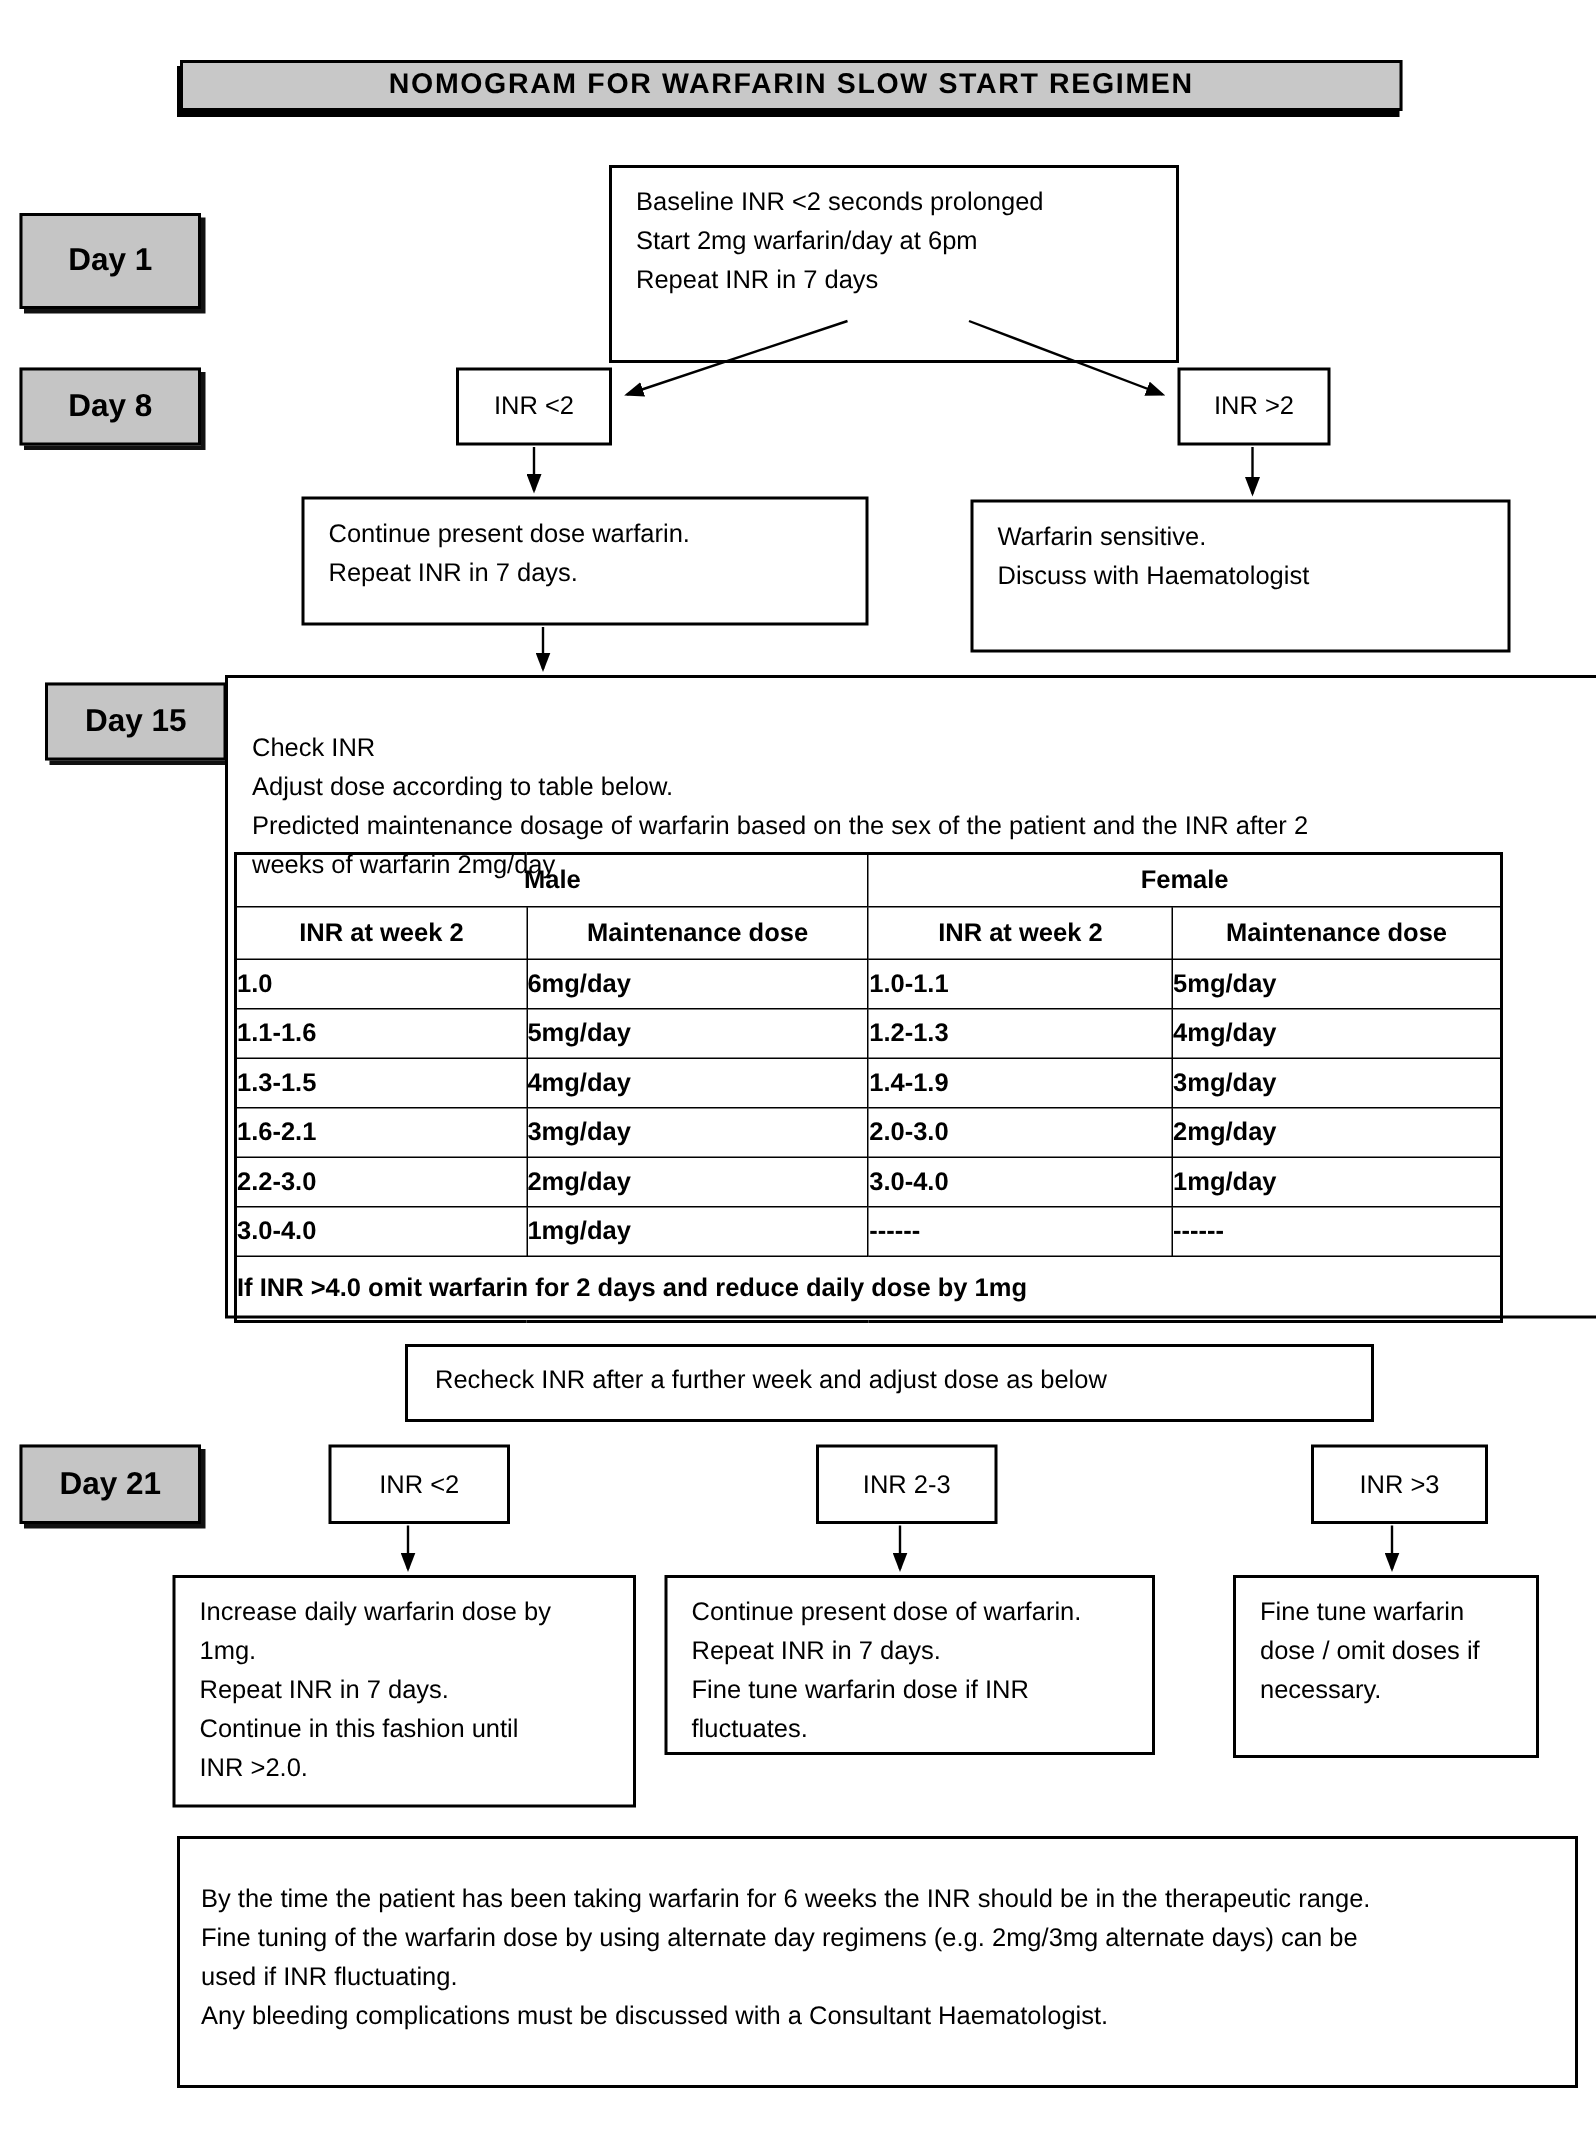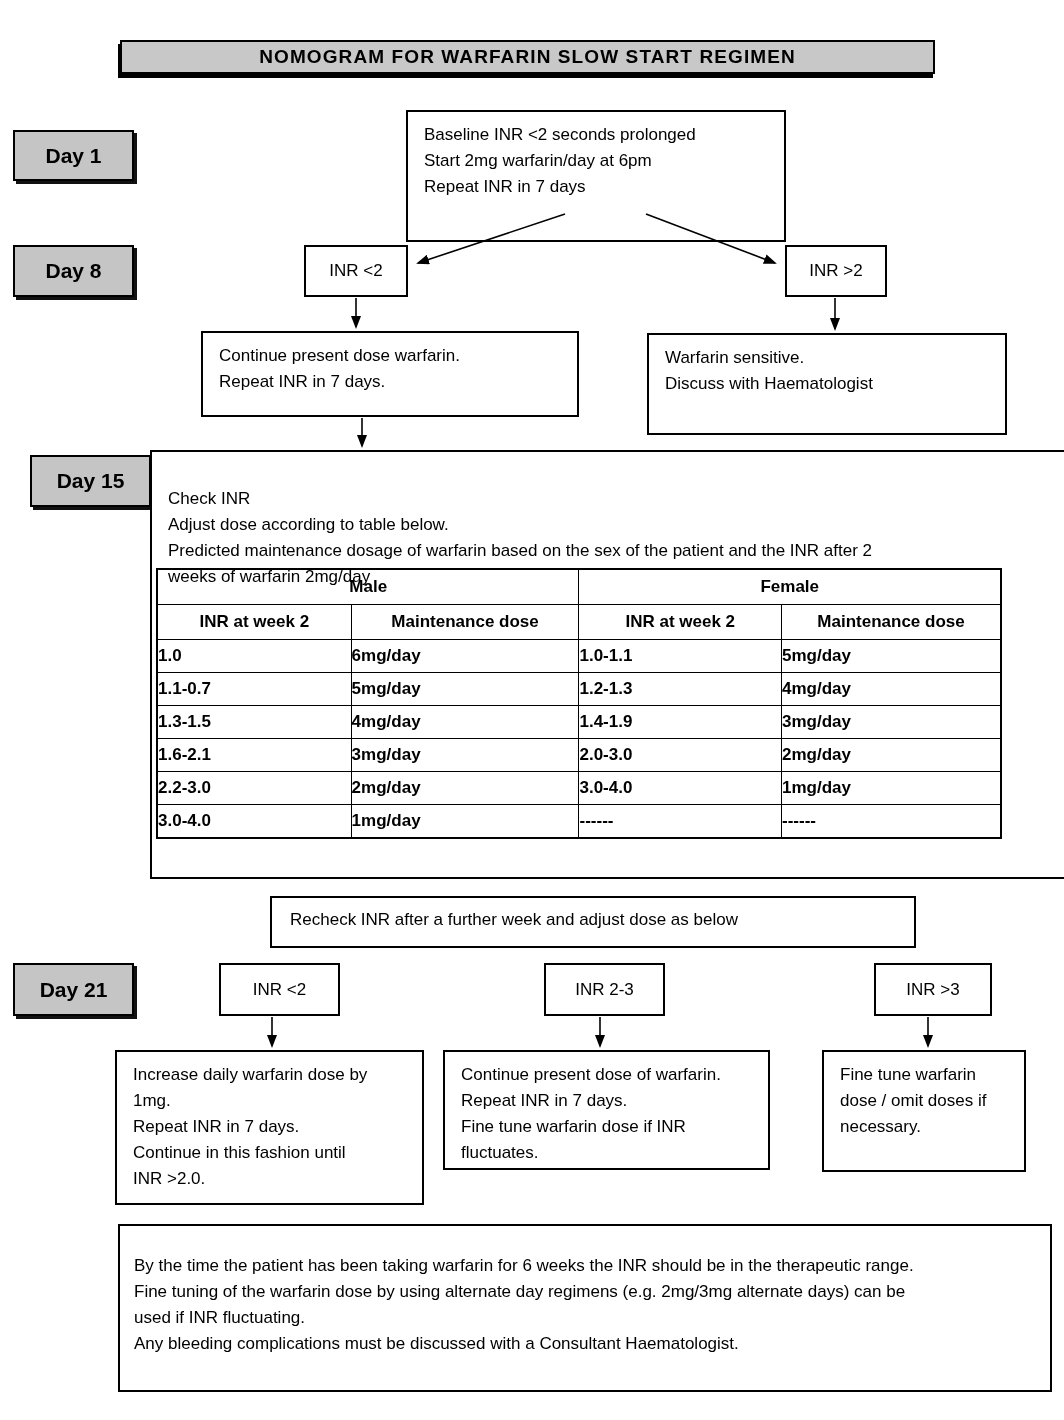--- a/index.html
+++ b/index.html
@@ -23,21 +23,21 @@
   table.inr td{height:32px;font-weight:bold;}
   table.inr td.footer-cell{height:42px;}
 </style>
 </head>
 <body>
 
 <div class="page">
 
   <div class="title-bar">NOMOGRAM FOR WARFARIN SLOW START REGIMEN</div>
 
-  <div class="day-label" style="left:13px;top:130px;width:121px;height:51px;">Day 1</div>
+  <div class="day-label" style="left:13px;top:142px;width:121px;height:64px;">Day 1</div>
   <div class="day-label" style="left:13px;top:245px;width:121px;height:52px;">Day 8</div>
   <div class="day-label" style="left:13px;top:455px;width:121px;height:52px;margin-left:17px;">Day 15</div>
   <div class="day-label" style="left:13px;top:963px;width:121px;height:53px;">Day 21</div>
 
   <div class="box pad" style="left:406px;top:110px;width:380px;height:132px;">Baseline INR &lt;2 seconds prolonged
 Start 2mg warfarin/day at 6pm
 Repeat INR in 7 days</div>
 
   <div class="box center-box" style="left:304px;top:245px;width:104px;height:52px;">INR &lt;2</div>
   <div class="box center-box" style="left:785px;top:245px;width:102px;height:52px;">INR &gt;2</div>
@@ -65,21 +65,21 @@
         <th>INR at week 2</th>
         <th>Maintenance dose</th>
       </tr>
       <tr>
         <td>1.0</td>
         <td>6mg/day</td>
         <td>1.0-1.1</td>
         <td>5mg/day</td>
       </tr>
       <tr>
-        <td>1.1-0.7</td>
+        <td>1.1-1.6</td>
         <td>5mg/day</td>
         <td>1.2-1.3</td>
         <td>4mg/day</td>
       </tr>
       <tr>
         <td>1.3-1.5</td>
         <td>4mg/day</td>
         <td>1.4-1.9</td>
         <td>3mg/day</td>
       </tr>
@@ -93,20 +93,23 @@
         <td>2.2-3.0</td>
         <td>2mg/day</td>
         <td>3.0-4.0</td>
         <td>1mg/day</td>
       </tr>
       <tr>
         <td>3.0-4.0</td>
         <td>1mg/day</td>
         <td>------</td>
         <td>------</td>
+      </tr>
+      <tr>
+        <td colspan="4" class="footer-cell">If INR &gt;4.0 omit warfarin for 2 days and reduce daily dose by 1mg</td>
       </tr>
     </tbody></table>
   </div>
 
   <div class="box" style="left:270px;top:896px;width:646px;height:52px;padding:9px 0 0 18px;">Recheck INR after a further week and adjust dose as below</div>
 
   <div class="box center-box" style="left:219px;top:963px;width:121px;height:53px;">INR &lt;2</div>
   <div class="box center-box" style="left:544px;top:963px;width:121px;height:53px;">INR 2-3</div>
   <div class="box center-box" style="left:874px;top:963px;width:118px;height:53px;">INR &gt;3</div>
 

